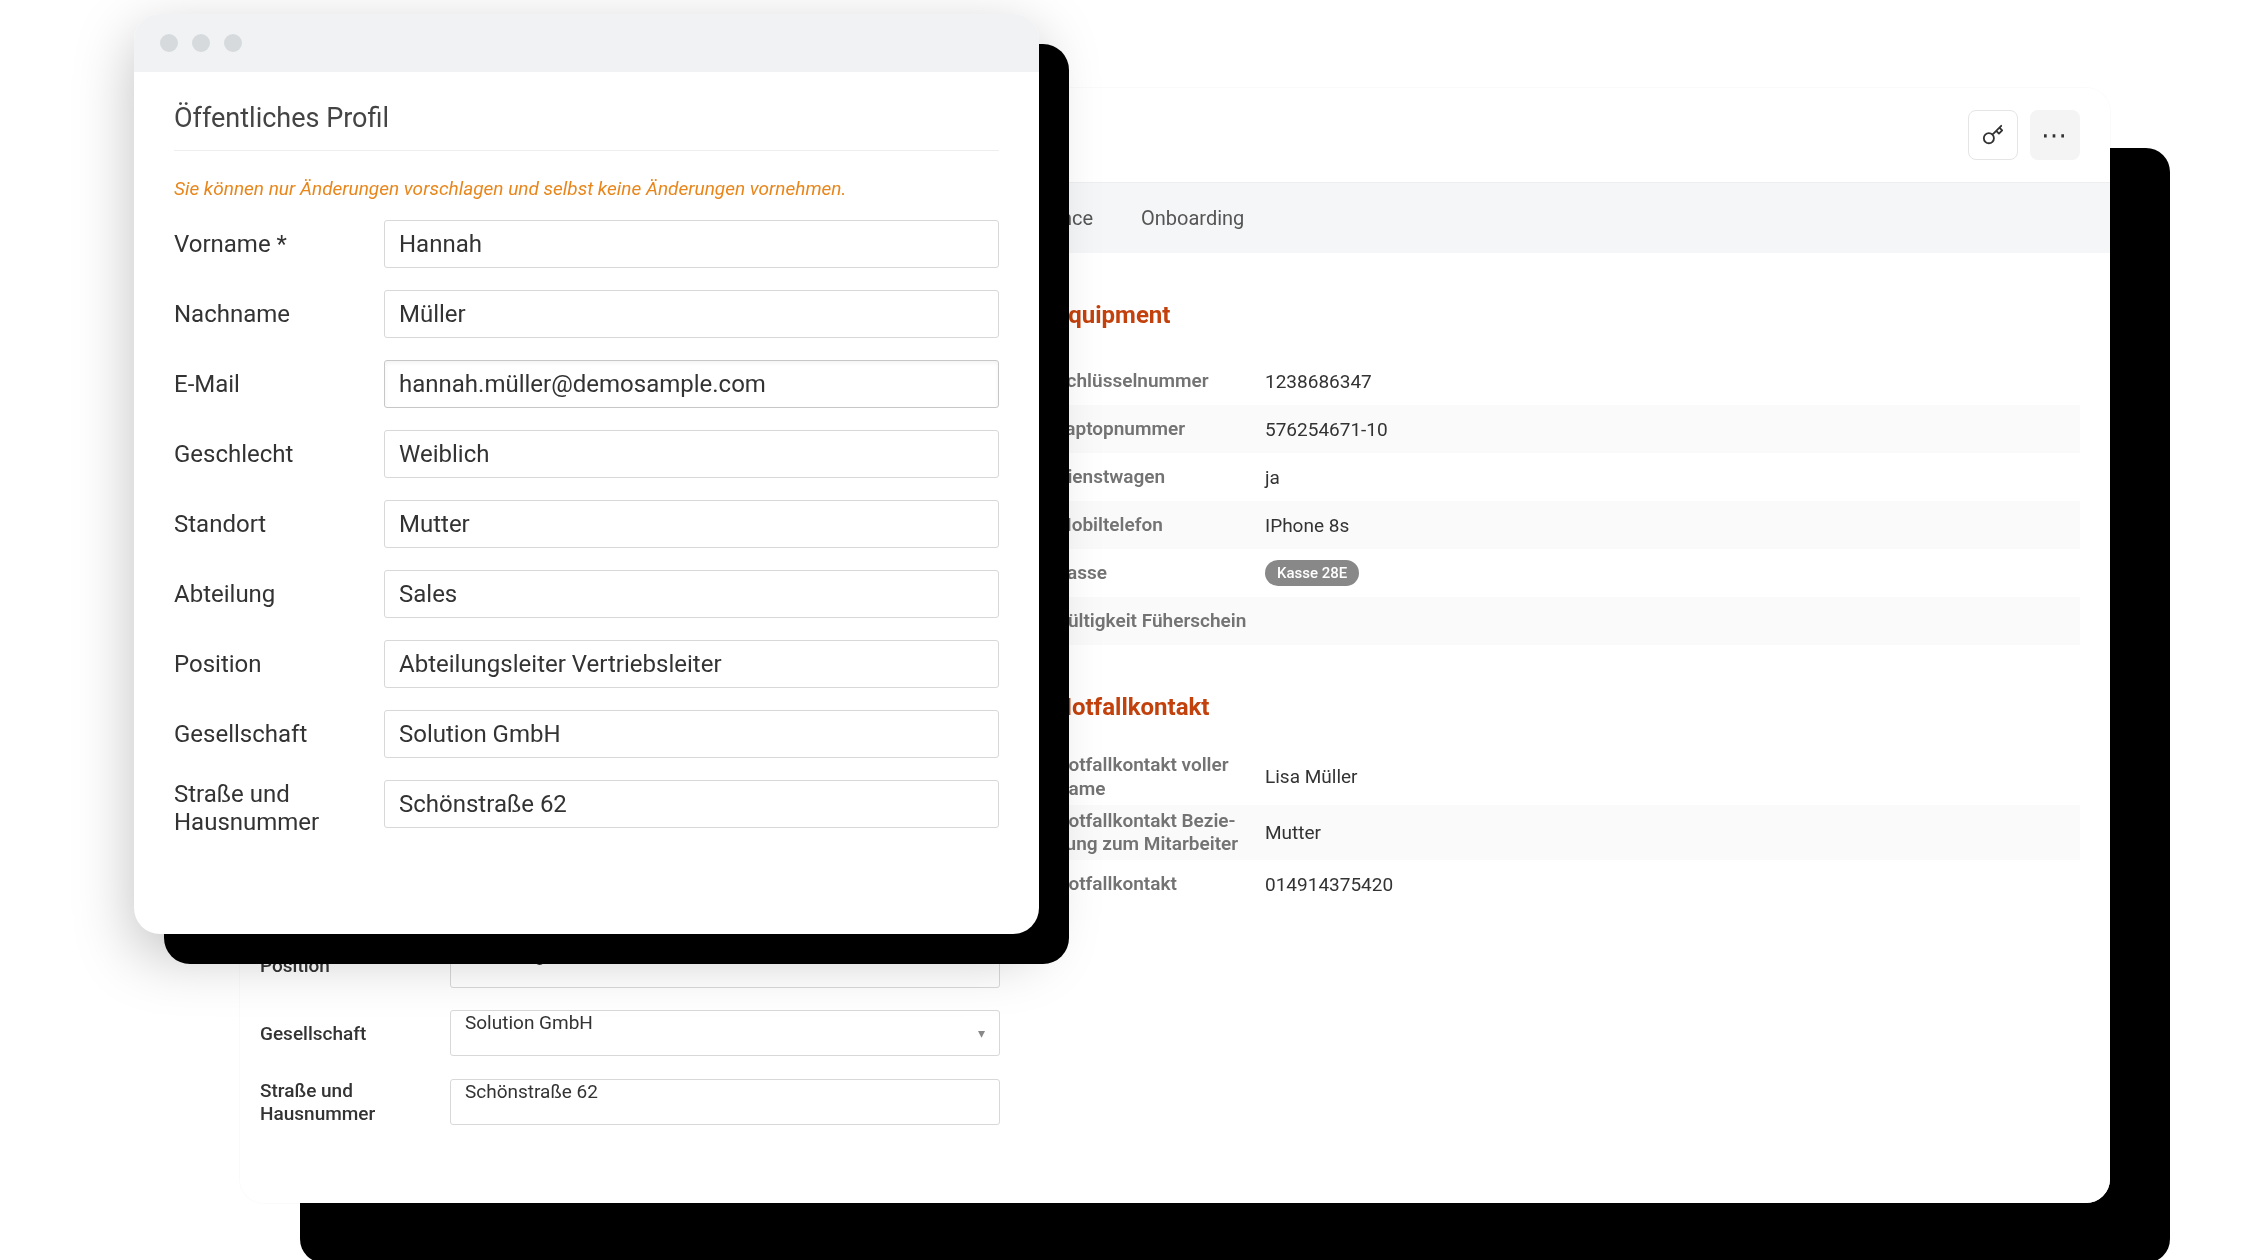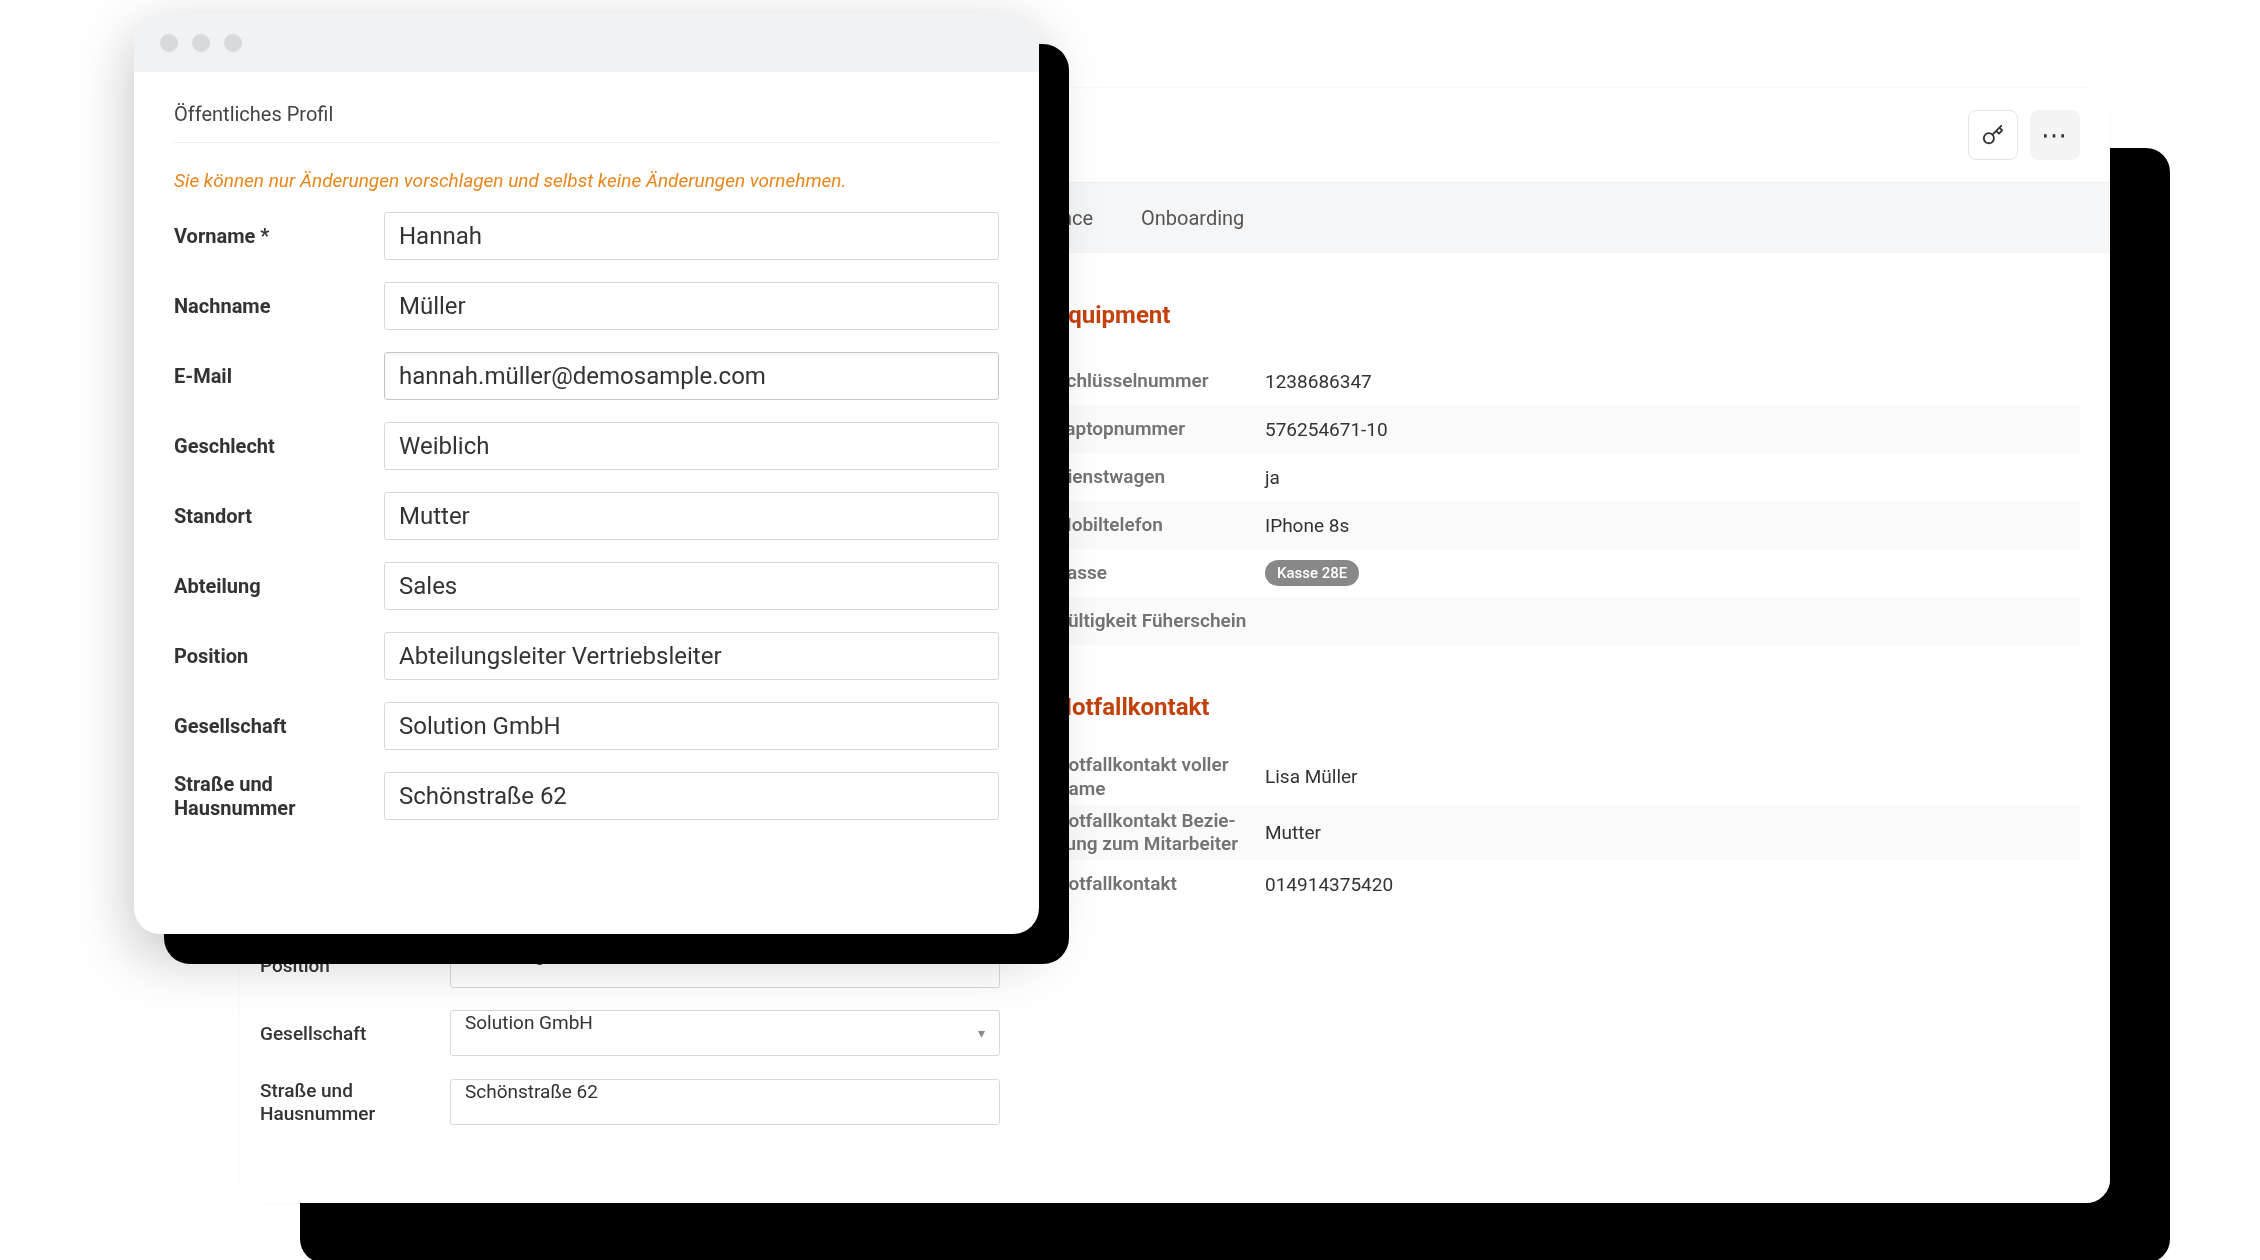--- a/index.html
+++ b/index.html
@@ -191,43 +191,42 @@
     .traffic-dot {
       width: 18px;
       height: 18px;
       border-radius: 50%;
       background: #d7dadc;
     }
     .modal-body {
       padding: 30px 40px 20px 40px;
     }
     .modal-heading {
-      font-size: 20px;
+      font-size: 27px;
       color: #444;
       font-weight: 400;
       padding-bottom: 16px;
       border-bottom: 1px solid #eee;
     }
     .notice {
       font-size: 19px;
       font-style: italic;
       color: #e8861b;
       margin: 26px 0 20px 0;
     }
     .form-row {
       display: flex;
       align-items: center;
       margin-bottom: 22px;
     }
     .form-row.tall2 { align-items: flex-start; }
     .form-label {
       width: 210px;
-      font-size: 20px;
-      color: #333;
-      font-weight: bold;
+      font-size: 24px;
+      color: #333;
     }
     .form-input {
       flex: 1;
       height: 48px;
       border: 1px solid #d8d8d8;
       border-radius: 3px;
       padding: 10px 14px;
       font-size: 24px;
       color: #333;
       display: flex;

